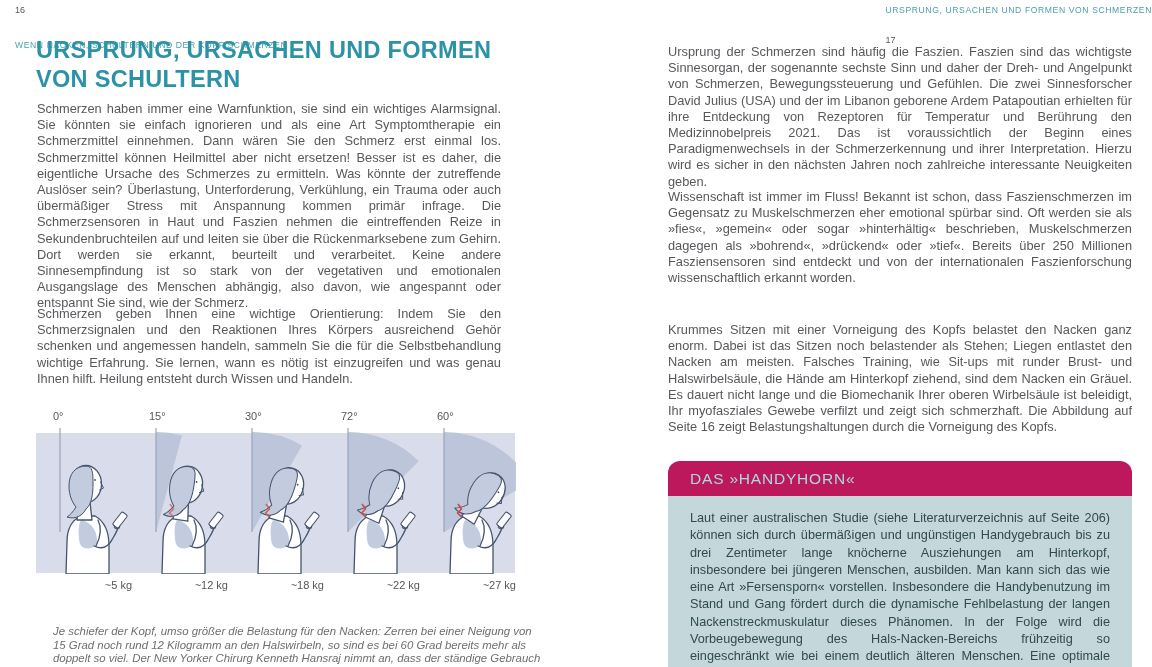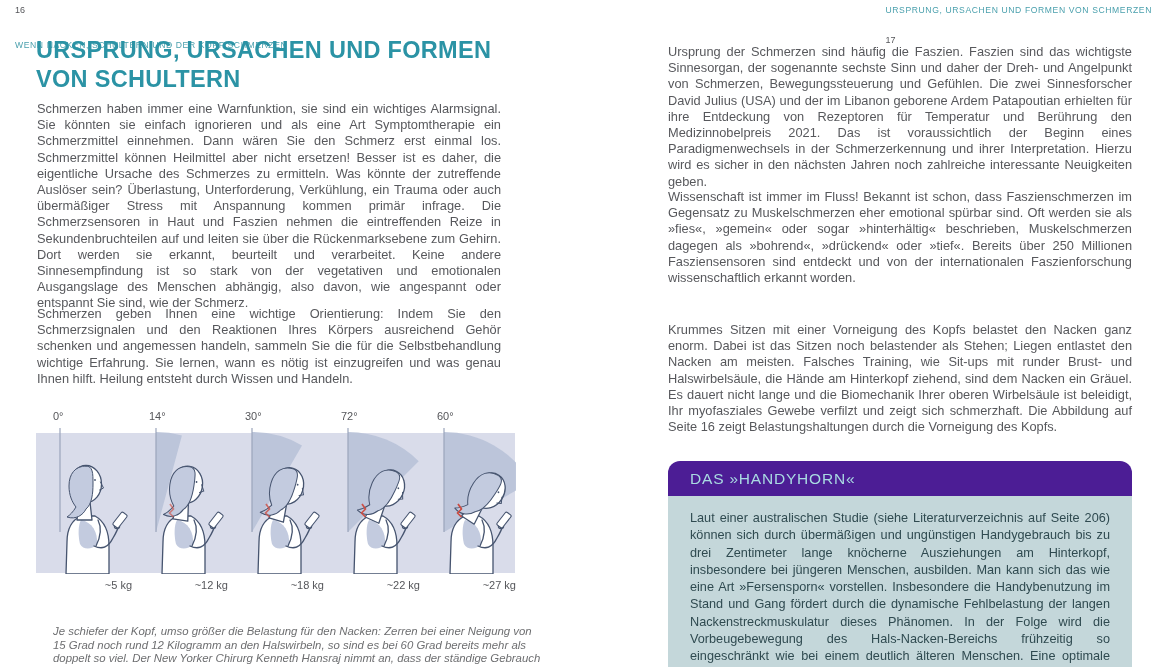--- a/index.html
+++ b/index.html
@@ -39,21 +39,21 @@
   .angle{position:absolute;top:0;left:17px;font-size:11px;color:#55565a;}
   .figsvg{position:absolute;left:0;top:14px;}
   .weight{position:absolute;top:169px;left:0;width:96px;text-align:right;
     font-size:11px;color:#55565a;}
 
   .caption{position:absolute;left:37px;top:609px;width:494px;margin:16px;
     font-style:italic;font-size:11.4px;line-height:13.7px;color:#6d6e70;}
 
   .infobox{position:absolute;left:76px;top:461px;width:464px;
     border-radius:12px 12px 5px 5px;overflow:hidden;}
-  .ib-head{background:#4c1d95;color:#a9dae2;font-size:15.5px;letter-spacing:0.8px;
+  .ib-head{background:#be185d;color:#a9dae2;font-size:15.5px;letter-spacing:0.8px;
     padding:9px 22px 8px 22px;font-weight:500;}
   .ib-body{background:#c4d7da;color:#2f4a50;font-size:12.7px;line-height:17.3px;
     padding:14px 22px 15px 22px;text-align:justify;}
 </style>
 </head>
 <body>
 
 <div class="spread">
 
   <section class="page leftpg">
@@ -91,21 +91,21 @@
                 <path d="M58 122 C66 126 72 124 77 114 C80 109 82 105 83 101" fill="none"></path>
                 <circle cx="81" cy="102" r="2.6"></circle>
                 <g transform="rotate(38 84 96)">
                   <rect x="80.5" y="88" width="7" height="16" rx="1.5" stroke-width="1.1"></rect>
                 </g>
               </g>
             </svg>
           <div class="weight">~5 kg</div>
         </div>
         <div class="cell">
-          <div class="angle">14°</div>
+          <div class="angle">15°</div>
           <svg class="figsvg" width="96" height="150" viewBox="0 0 96 150">
               <path d="M24 108 L24 8 A100 100 0 0 1 49.9 11.4 Z" fill="#b8c2d8" opacity="0.9"></path>
               <line x1="24" y1="4" x2="24" y2="108" stroke="#9aa4bb" stroke-width="1.2"></line>
               <g fill="#ffffff" stroke="#46546f" stroke-width="1.3" stroke-linejoin="round" stroke-linecap="round">
                 <path d="M30 150 L31 118 C31 104 36 96 45 92 L59 92 C68 97 73 106 73 122 L73 150 Z"></path>
                 <path d="M45 96 C56 98 62 108 61 120 C56 126 47 126 44 120 C42 112 42 101 45 96 Z" fill="#c3cbdf" stroke="none"></path>
                 <g transform="rotate(8.3 48 95)">
                   <path d="M41 96 L43 78 L54 78 L56 96 Z"></path>
                   <ellipse cx="50" cy="60" rx="15.5" ry="18.5"></ellipse>
                   <path d="M50 42 C39 42 33 50 33 62 C33 71 36 78 40 83 C37 88 34 91 31 93 C40 96 47 91 50 85 C56 80 57 69 57 60 C57 49 57 42 50 42 Z" fill="#c3cbdf" stroke-width="1"></path>

